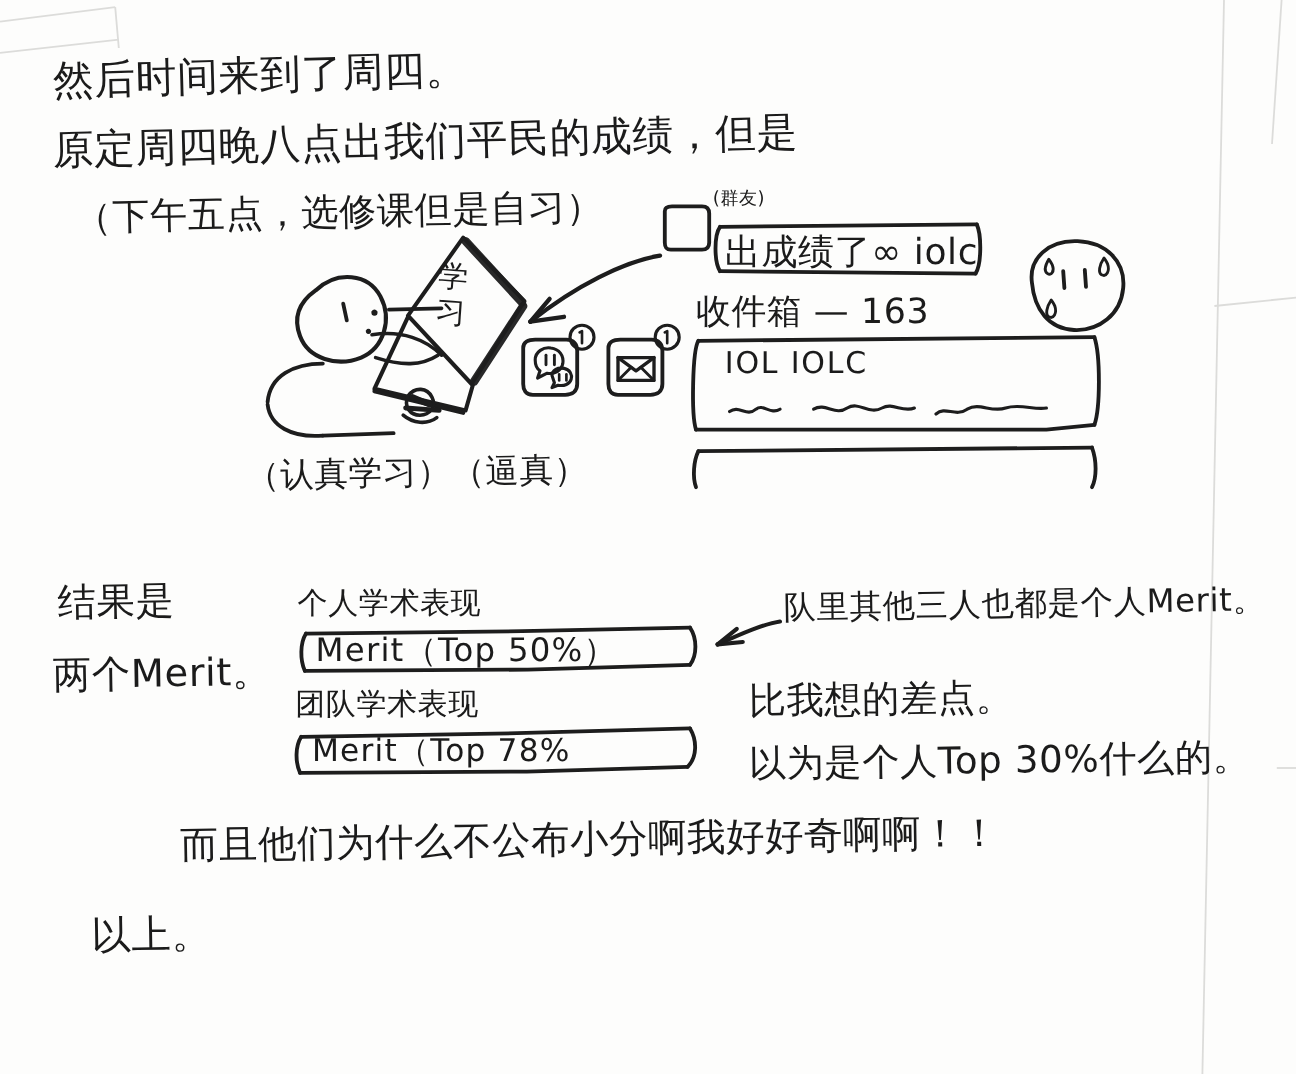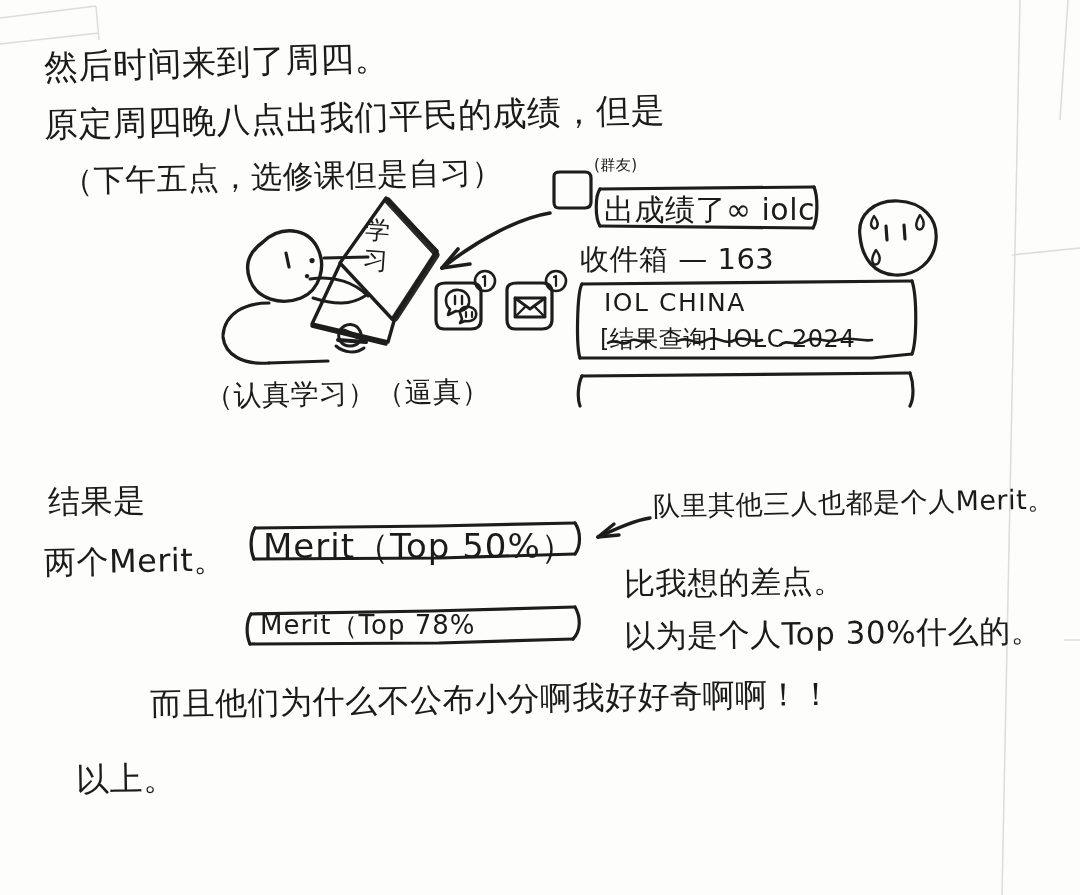--- a/index.html
+++ b/index.html
@@ -152,22 +152,21 @@
   <svg style="position:absolute; left:572px; top:278px;" width="350" height="86" viewBox="0 0 350 86">
     <path class="ink" stroke-width="3.2" d="M10 6 L340 3"></path>
     <path class="ink" stroke-width="3.2" d="M10 6 C5 14 4 68 8 80"></path>
     <path class="ink" stroke-width="3.2" d="M8 80 L300 80 L340 76"></path>
     <path class="ink" stroke-width="3.2" d="M340 3 C345 18 345 62 340 76"></path>
 
     <path class="ink" stroke-width="2.6" d="M36 65 C44 59 50 70 58 63 C64 58 70 68 78 63"></path>
     <path class="ink" stroke-width="2.6" d="M106 63 C116 57 124 69 134 62 C144 56 152 68 163 62 C172 57 180 66 190 62"></path>
     <path class="ink" stroke-width="2.6" d="M208 67 C216 60 224 70 234 63 C244 57 254 66 266 62 C278 58 290 64 300 62"></path>
   </svg>
-  <div class="hw en" style="left:604px; top:288px; font-size:25px; letter-spacing:1.5px;">IOL CHINA</div>
-  <div class="hw zh" style="left:600px; top:323px; font-size:24px;">[结果查询] IOLC 2024</div>
+  <div class="hw en" style="left:604px; top:288px; font-size:25px; letter-spacing:1.5px;">IOL IOLC</div>
 
   <svg style="position:absolute; left:572px; top:368px;" width="350" height="40" viewBox="0 0 350 40">
     <path class="ink" stroke-width="3.2" d="M10 8 L338 5"></path>
     <path class="ink" stroke-width="3.2" d="M10 8 C6 16 5 30 8 38"></path>
     <path class="ink" stroke-width="3.2" d="M338 5 C342 16 342 30 338 38"></path>
   </svg>
 
   <svg style="position:absolute; left:840px; top:188px;" width="120" height="115" viewBox="0 0 120 115">
     <path class="ink" stroke-width="3.2" d="M20 48 C17 27 34 12 58 13 C82 14 98 30 96 52 C94 74 76 88 55 87 C34 86 22 70 20 48 Z"></path>
 
@@ -175,29 +174,31 @@
     <path class="ink" stroke-width="3.2" d="M64 37 L65 51"></path>
 
     <path class="ink" stroke-width="2.4" d="M34 28 C31 33 30 38 33 40 C36 42 39 38 37 33 C36 31 35 29 34 28 Z"></path>
     <path class="ink" stroke-width="2.4" d="M80 27 C76 33 75 39 78 41 C82 43 85 38 83 32 C82 30 81 28 80 27 Z"></path>
     <path class="ink" stroke-width="2.4" d="M36 62 C32 68 31 74 34 76 C38 78 41 73 39 67 C38 65 37 63 36 62 Z"></path>
   </svg>
 
   <div class="hw zh" style="left:48px; top:480px; font-size:32px; transform: rotate(-1deg);">结果是</div>
   <div class="hw zh" style="left:44px; top:540px; font-size:32px; transform: rotate(-1deg);">两个Merit。</div>
 
+  <div class="hw zh" style="left:248px; top:486px; font-size:25px;">个人学术表现</div>
 
   <svg style="position:absolute; left:245px; top:518px;" width="340" height="46" viewBox="0 0 340 46">
     <path class="ink" stroke-width="3.2" d="M10 10 L190 8 L330 5"></path>
     <path class="ink" stroke-width="3.2" d="M10 10 C5 18 5 32 9 41"></path>
     <path class="ink" stroke-width="3.2" d="M9 41 L195 40 L330 36"></path>
     <path class="ink" stroke-width="3.2" d="M330 5 C336 14 336 28 330 36"></path>
   </svg>
-  <div class="hw en" style="left:263px; top:524px; font-size:34px; letter-spacing:1px;">Merit（Top 50%）</div>
-
+  <div class="hw en" style="left:263px; top:524px; font-size:27px; letter-spacing:1px;">Merit（Top 50%）</div>
+
+  <div class="hw zh" style="left:246px; top:570px; font-size:25px;">团队学术表现</div>
 
   <svg style="position:absolute; left:243px; top:602px;" width="340" height="46" viewBox="0 0 340 46">
     <path class="ink" stroke-width="3.2" d="M8 12 L188 9 L332 5"></path>
     <path class="ink" stroke-width="3.2" d="M8 12 C3 20 3 33 7 42"></path>
     <path class="ink" stroke-width="3.2" d="M7 42 L196 41 L330 37"></path>
     <path class="ink" stroke-width="3.2" d="M332 5 C338 15 338 29 330 37"></path>
   </svg>
   <div class="hw en" style="left:260px; top:608px; font-size:26px; letter-spacing:1px;">Merit（Top 78%</div>
 
   <svg style="position:absolute; left:588px; top:508px;" width="70" height="46" viewBox="0 0 70 46">

